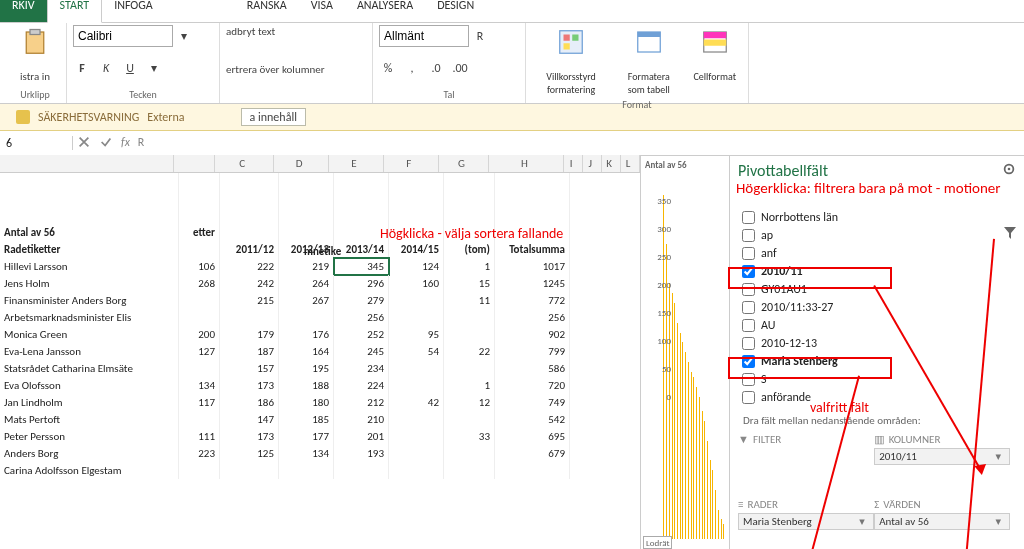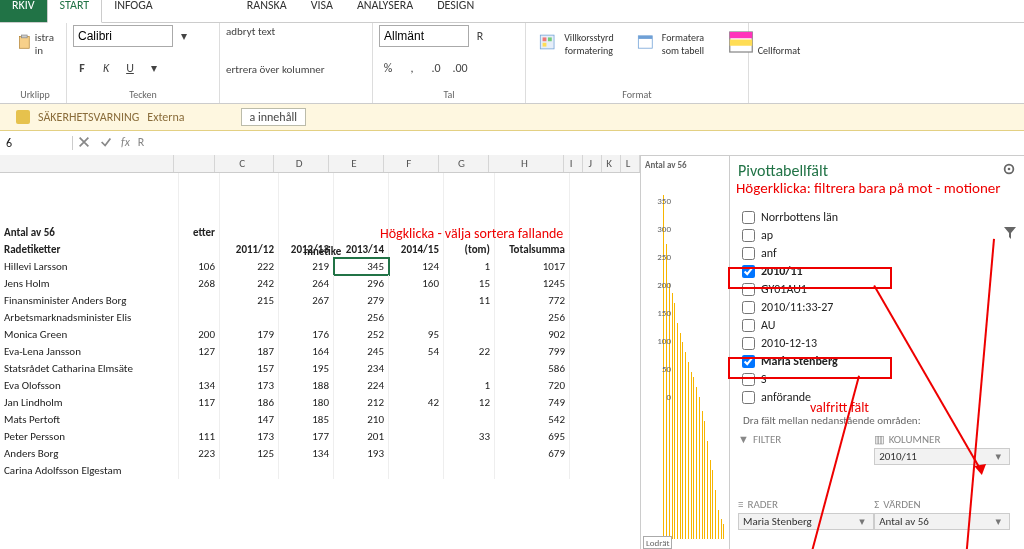--- a/index.html
+++ b/index.html
@@ -7,21 +7,21 @@
 .tab{padding:10px 12px;color:#333;font-size:12px;cursor:pointer}
 .tab.file{background:#217346;color:#fff}
 .tab.active{background:#fff;color:#217346;border:1px solid #ccc;border-bottom:1px solid #fff;position:relative;top:1px}
 .ribbon{display:flex;height:80px;border-bottom:1px solid #ccc;padding-left:4px}
 .rgroup{border-right:1px solid #ddd;padding:2px 6px;display:flex;flex-direction:column;justify-content:space-between}
 .rgroup-label{text-align:center;color:#666;font-size:10px}
 .font-row{display:flex;gap:2px;align-items:center}
 .font-name{width:90px;height:20px;border:1px solid #aaa;padding:0 4px;font-size:12px}
 .btnrow{display:flex;gap:6px;align-items:center}
 .bicon{width:18px;height:18px;display:flex;align-items:center;justify-content:center;color:#444;font-size:12px}
-.bigbtn{display:flex;flex-direction:row;align-items:flex-end;gap:2px;padding:2px 6px;font-size:11px;color:#333}
+.bigbtn{display:flex;flex-direction:column;align-items:center;gap:13px;padding:2px 6px;font-size:11px;color:#333}
 .bigbtn svg{width:30px;height:30px}
 .smalltxt{font-size:11px;color:#444}
 .num-row{display:flex;gap:2px;align-items:center}
 .num-select{width:80px;height:20px;border:1px solid #aaa;padding:0 4px;font-size:12px}
 
 .warn{display:flex;align-items:center;height:26px;background:#fef7e0;border-bottom:1px solid #e3d083;padding-left:16px;color:#8a6d3b;font-size:12px;gap:8px}
 .warn .shield{width:14px;height:14px;background:#e6c24d;border-radius:2px}
 .warn .box{background:#fff;border:1px solid #bba;padding:1px 8px;color:#444}
 
 .addr{display:flex;align-items:center;height:24px;border-bottom:1px solid #ccc}

